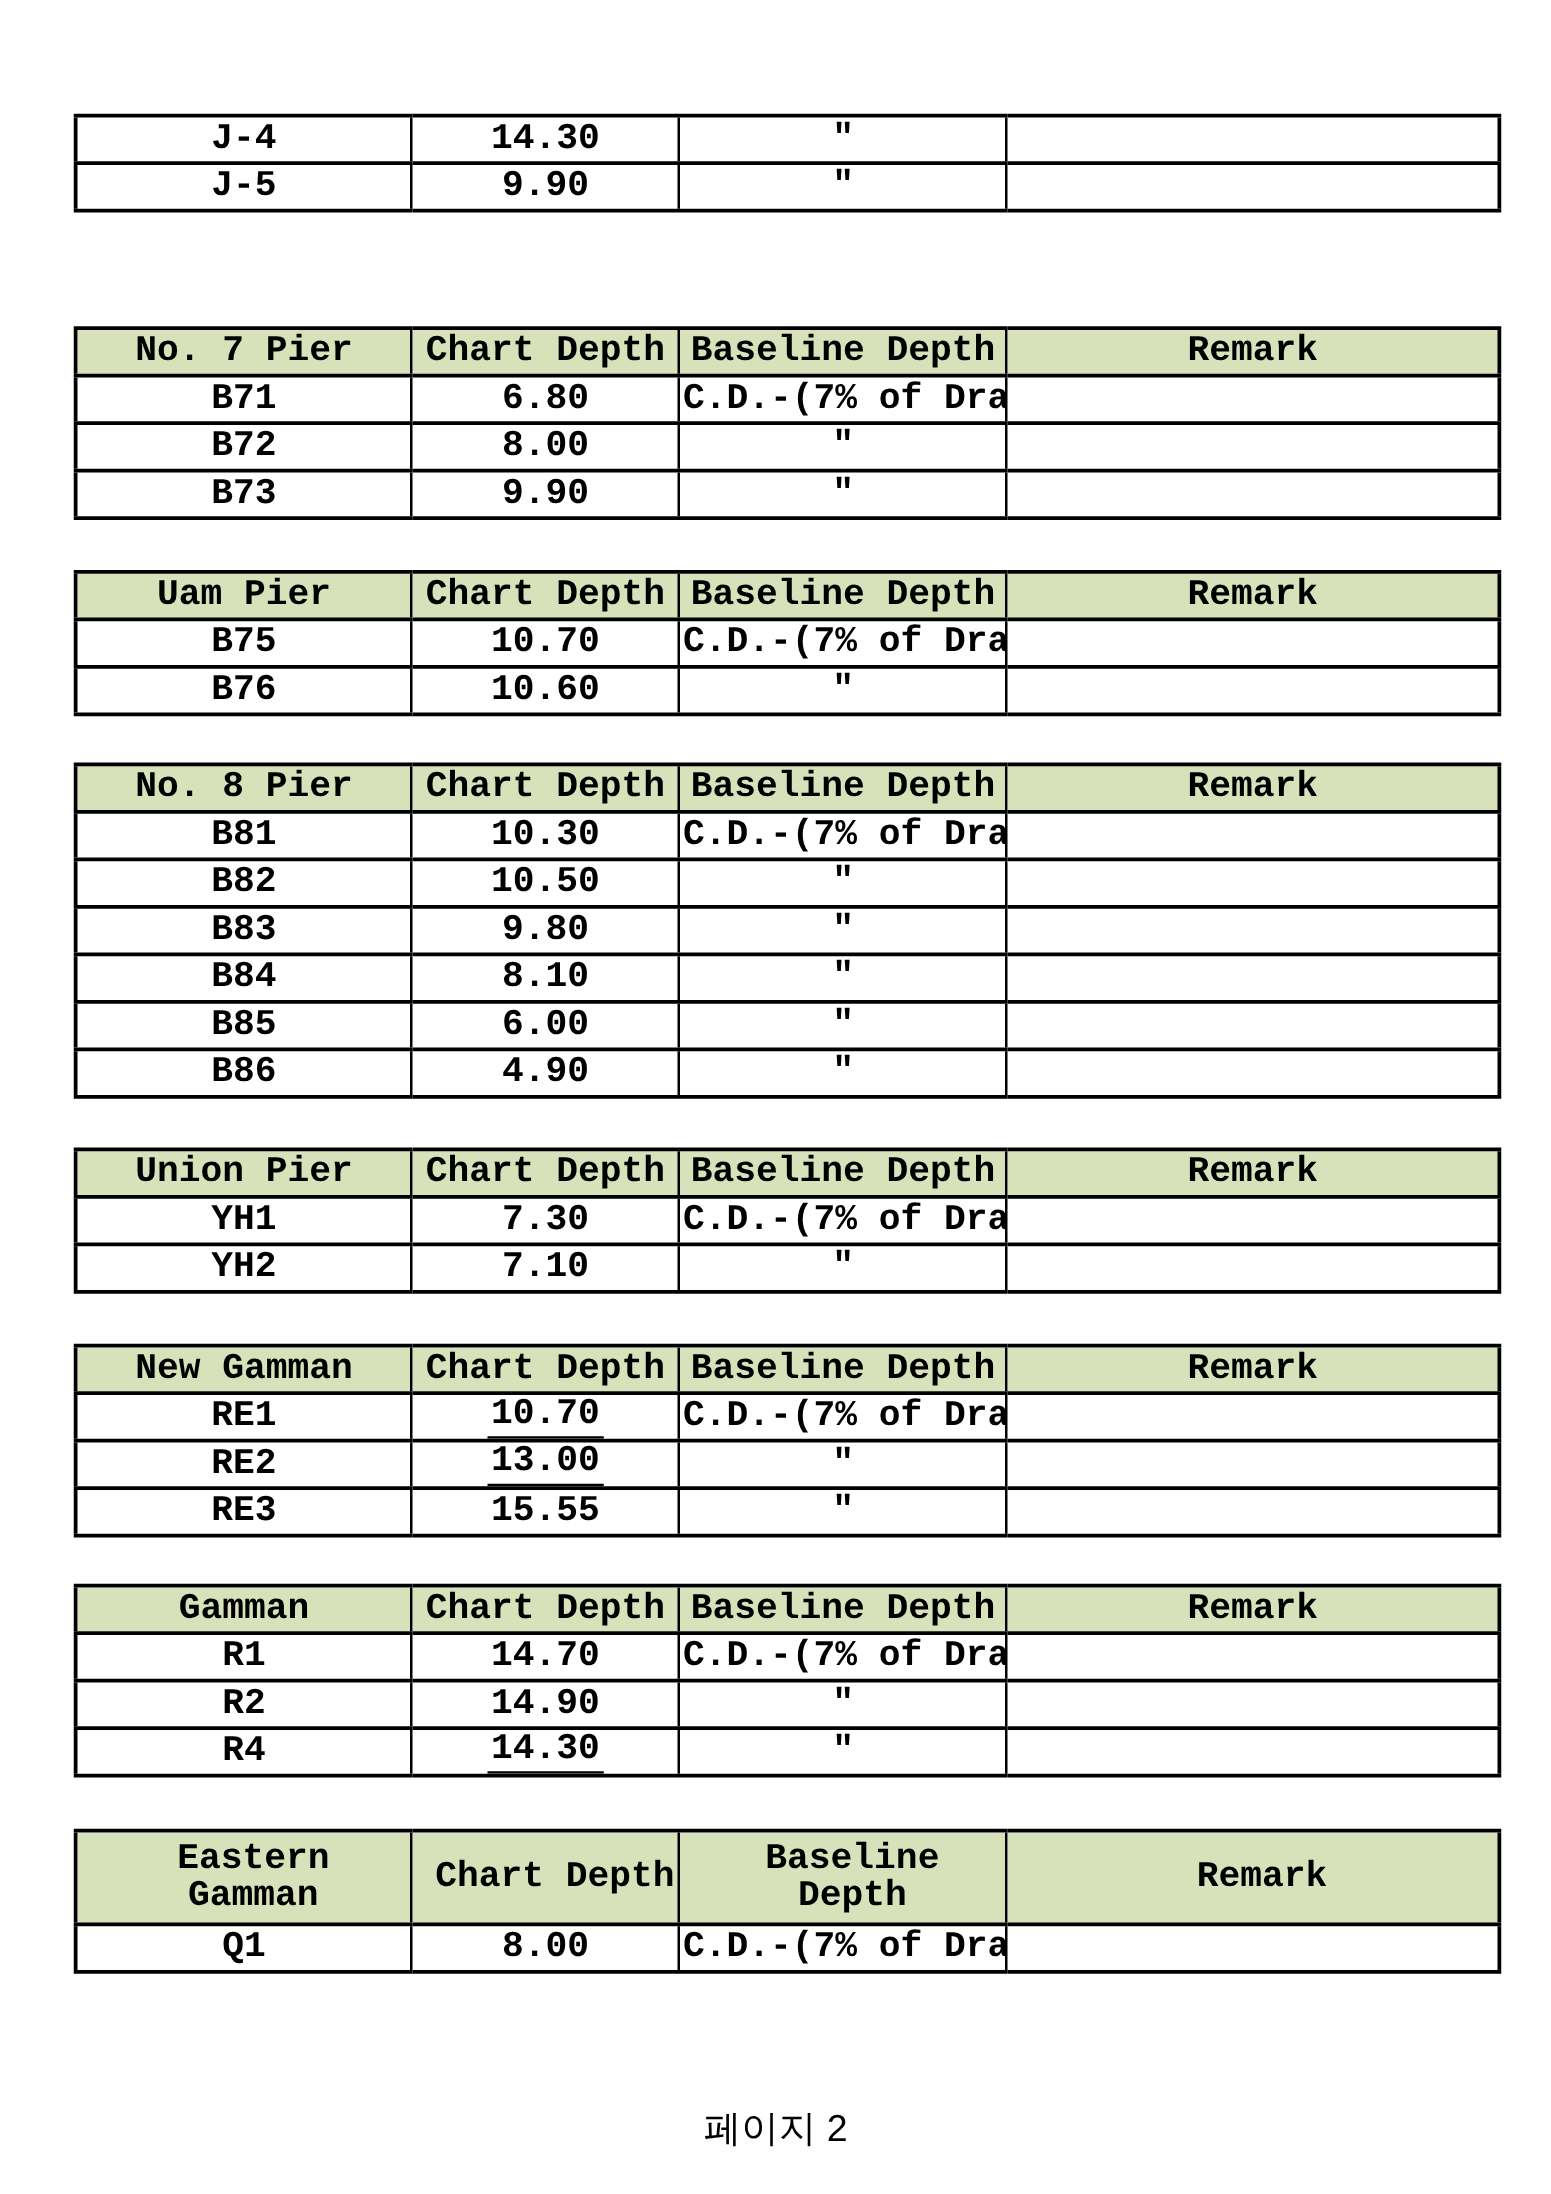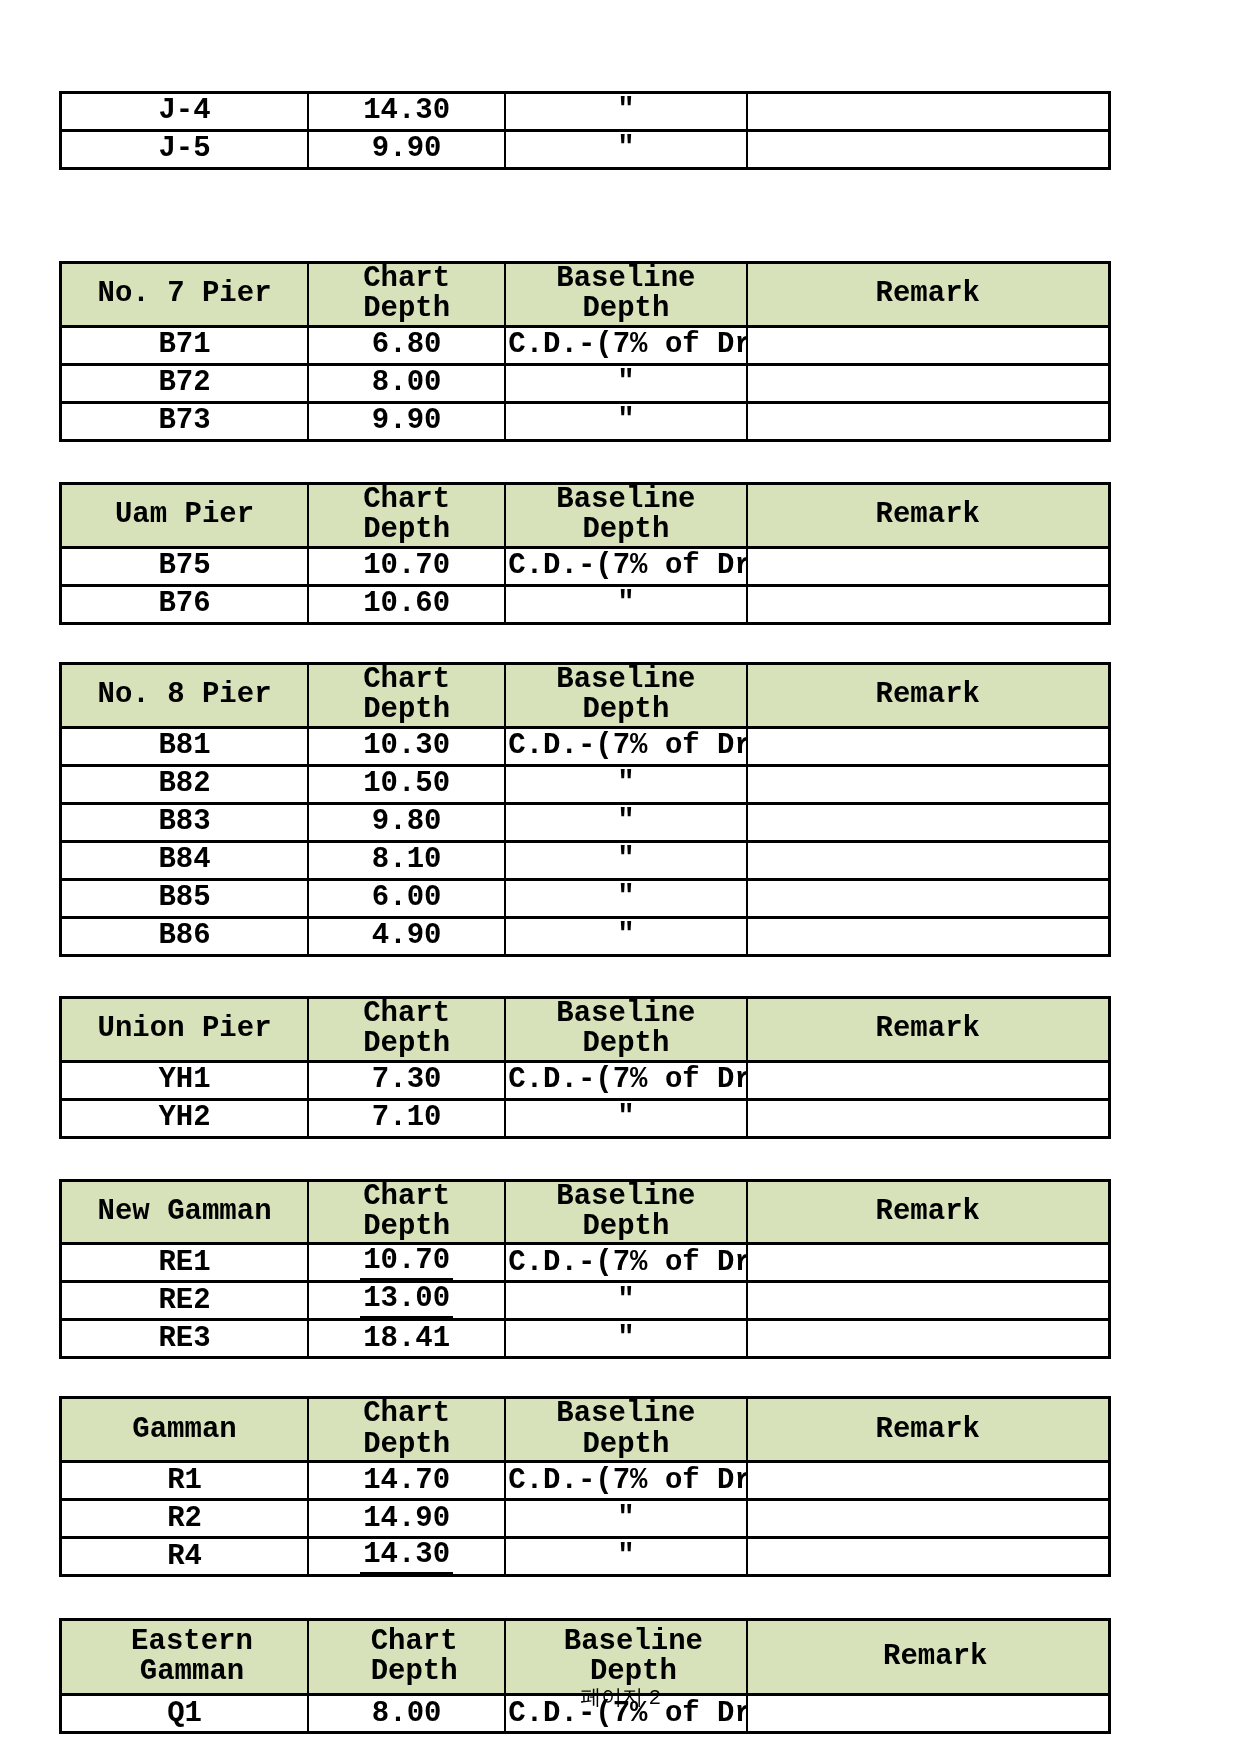--- a/index.html
+++ b/index.html
@@ -7,21 +7,21 @@
     position:relative;
     width:1241px; height:1755px;
     background:#ffffff;
     color:#000;
     font-family:"Liberation Mono","DejaVu Sans Mono",monospace;
     overflow:hidden;
   }
   .stack {
     position:absolute;
     left:59px; top:0;
-    width:1052px;
+    width:1142px;
   }
   table.pier-table {
     border-collapse:collapse;
     table-layout:fixed;
     width:100%;
     border:3px solid #000;
   }
   table.pier-table col.c0 { width:23.6%; }
   table.pier-table col.c1 { width:18.8%; }
   table.pier-table col.c2 { width:23.0%; }
@@ -61,21 +61,21 @@
   .stack > table:nth-of-type(5) { margin-top:39px; }
   .stack > table:nth-of-type(6) { margin-top:40px; }
   .stack > table:nth-of-type(7) { margin-top:37px; }
   .stack > table:nth-of-type(8) { margin-top:41px; }
   .footer {
     position:absolute;
     left:0; width:100%;
     top:1683px;
     text-align:center;
     font-family:"Liberation Sans","DejaVu Sans",sans-serif;
-    font-size:21px;
+    font-size:30px;
     color:#000;
   }
 </style>
 </head>
 <body>
 
 <div class="page">
   <div class="stack" id="tables-stack">
   <table class="pier-table">
     <colgroup>
@@ -291,21 +291,21 @@
 
   <tr>
     <td>RE2</td>
     <td><span class="u-val">13.00</span></td>
     <td class="ditto-cell">"</td>
     <td></td>
   </tr>
 
   <tr>
     <td>RE3</td>
-    <td>18.41</td>
+    <td>15.55</td>
     <td class="ditto-cell">"</td>
     <td></td>
   </tr>
 </tbody>
   </table>
 
   <table class="pier-table">
     <colgroup>
       <col class="c0">
           <col class="c1">

